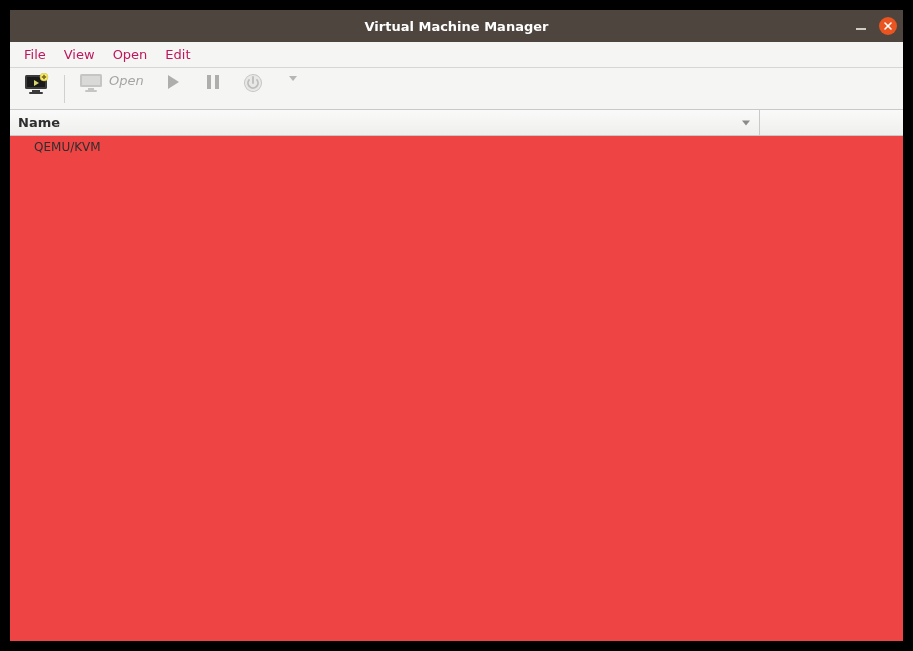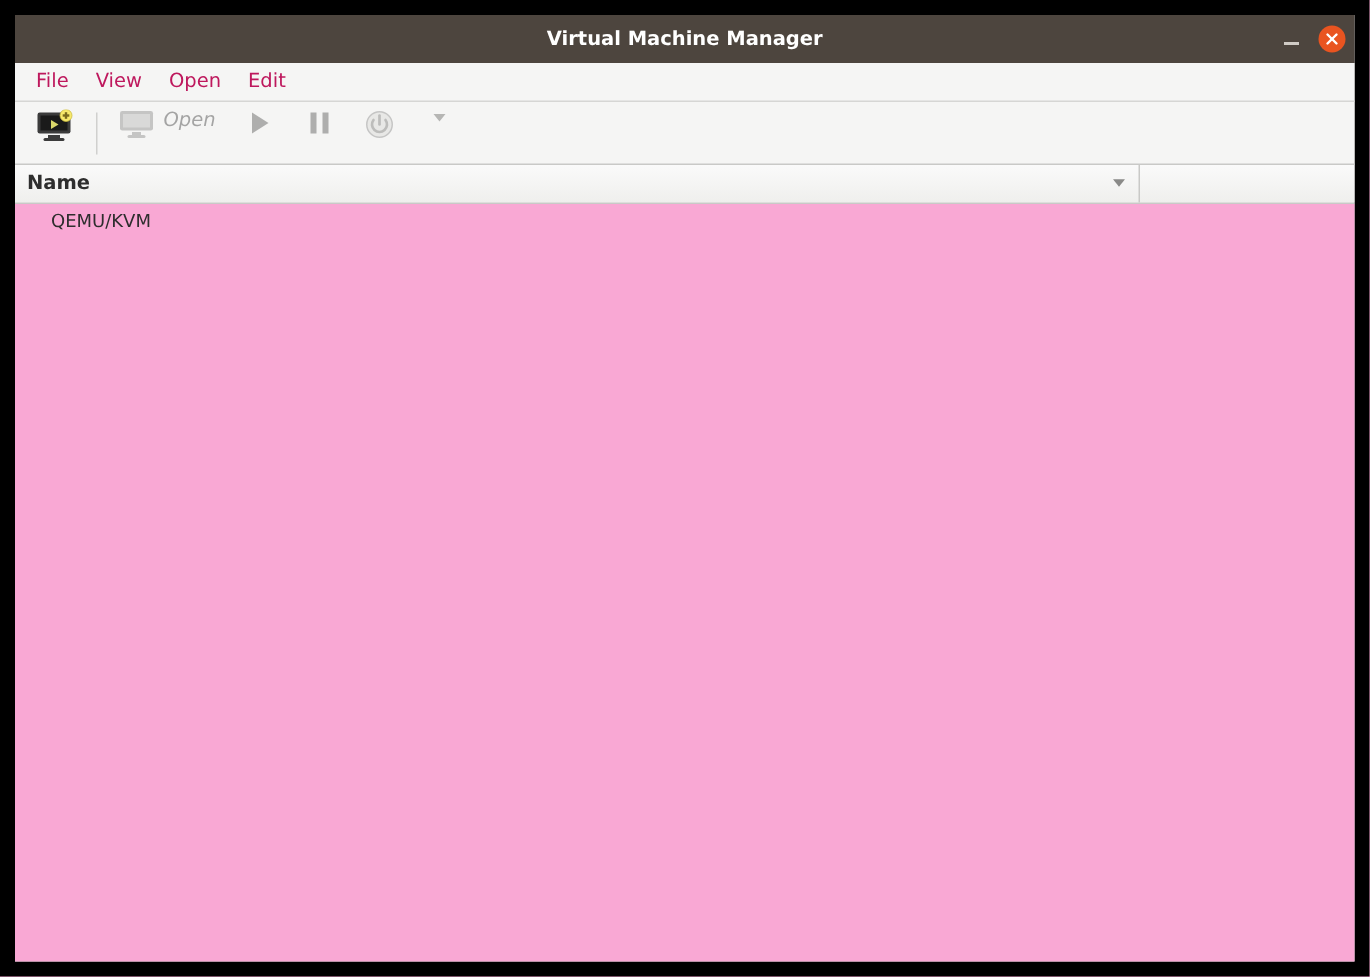--- a/index.html
+++ b/index.html
@@ -135,21 +135,21 @@
       transform: translateY(-50%);
     }
     .col-cpu {
       flex: 1;
       display: flex;
       align-items: center;
       padding: 0 8px;
     }
     .list-area {
       flex: 1;
-      background: #f9a8d4;
+      background: #ef4444;
       overflow: auto;
     }
     .list-row {
       height: 22px;
       display: flex;
       align-items: center;
       padding: 0 8px 0 24px;
       font-size: 12px;
       color: #2e2e2e;
     }

